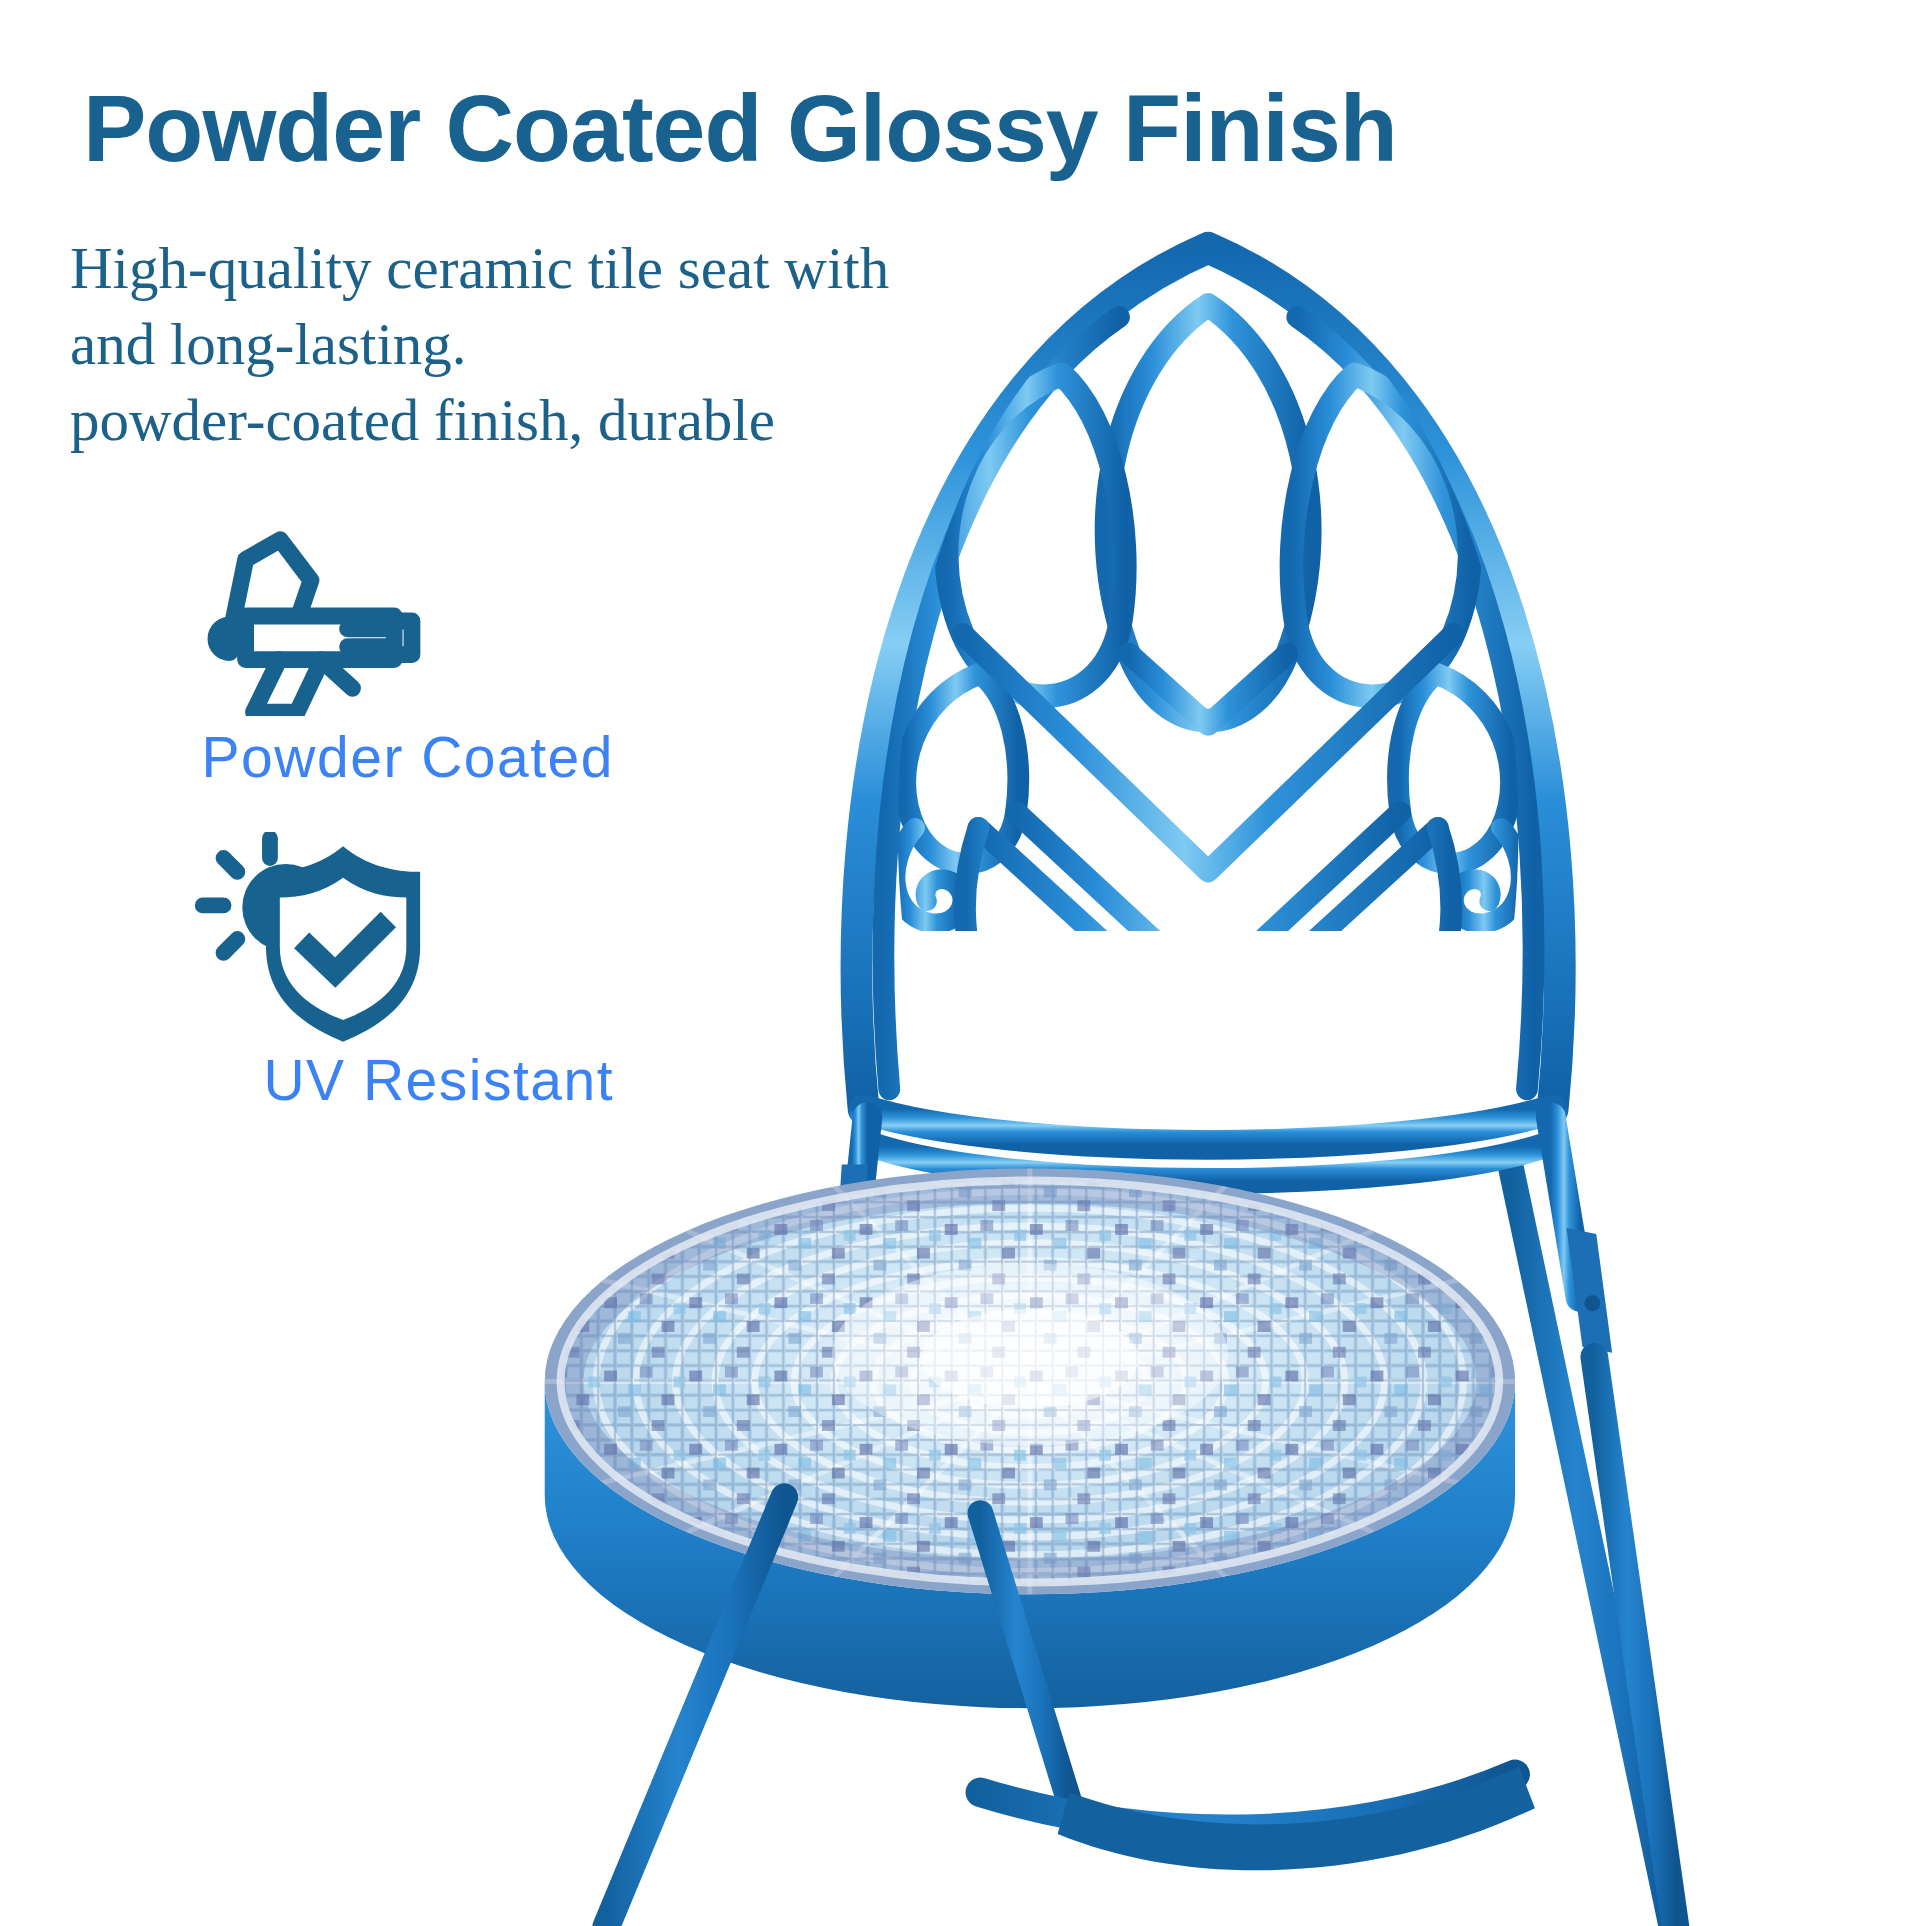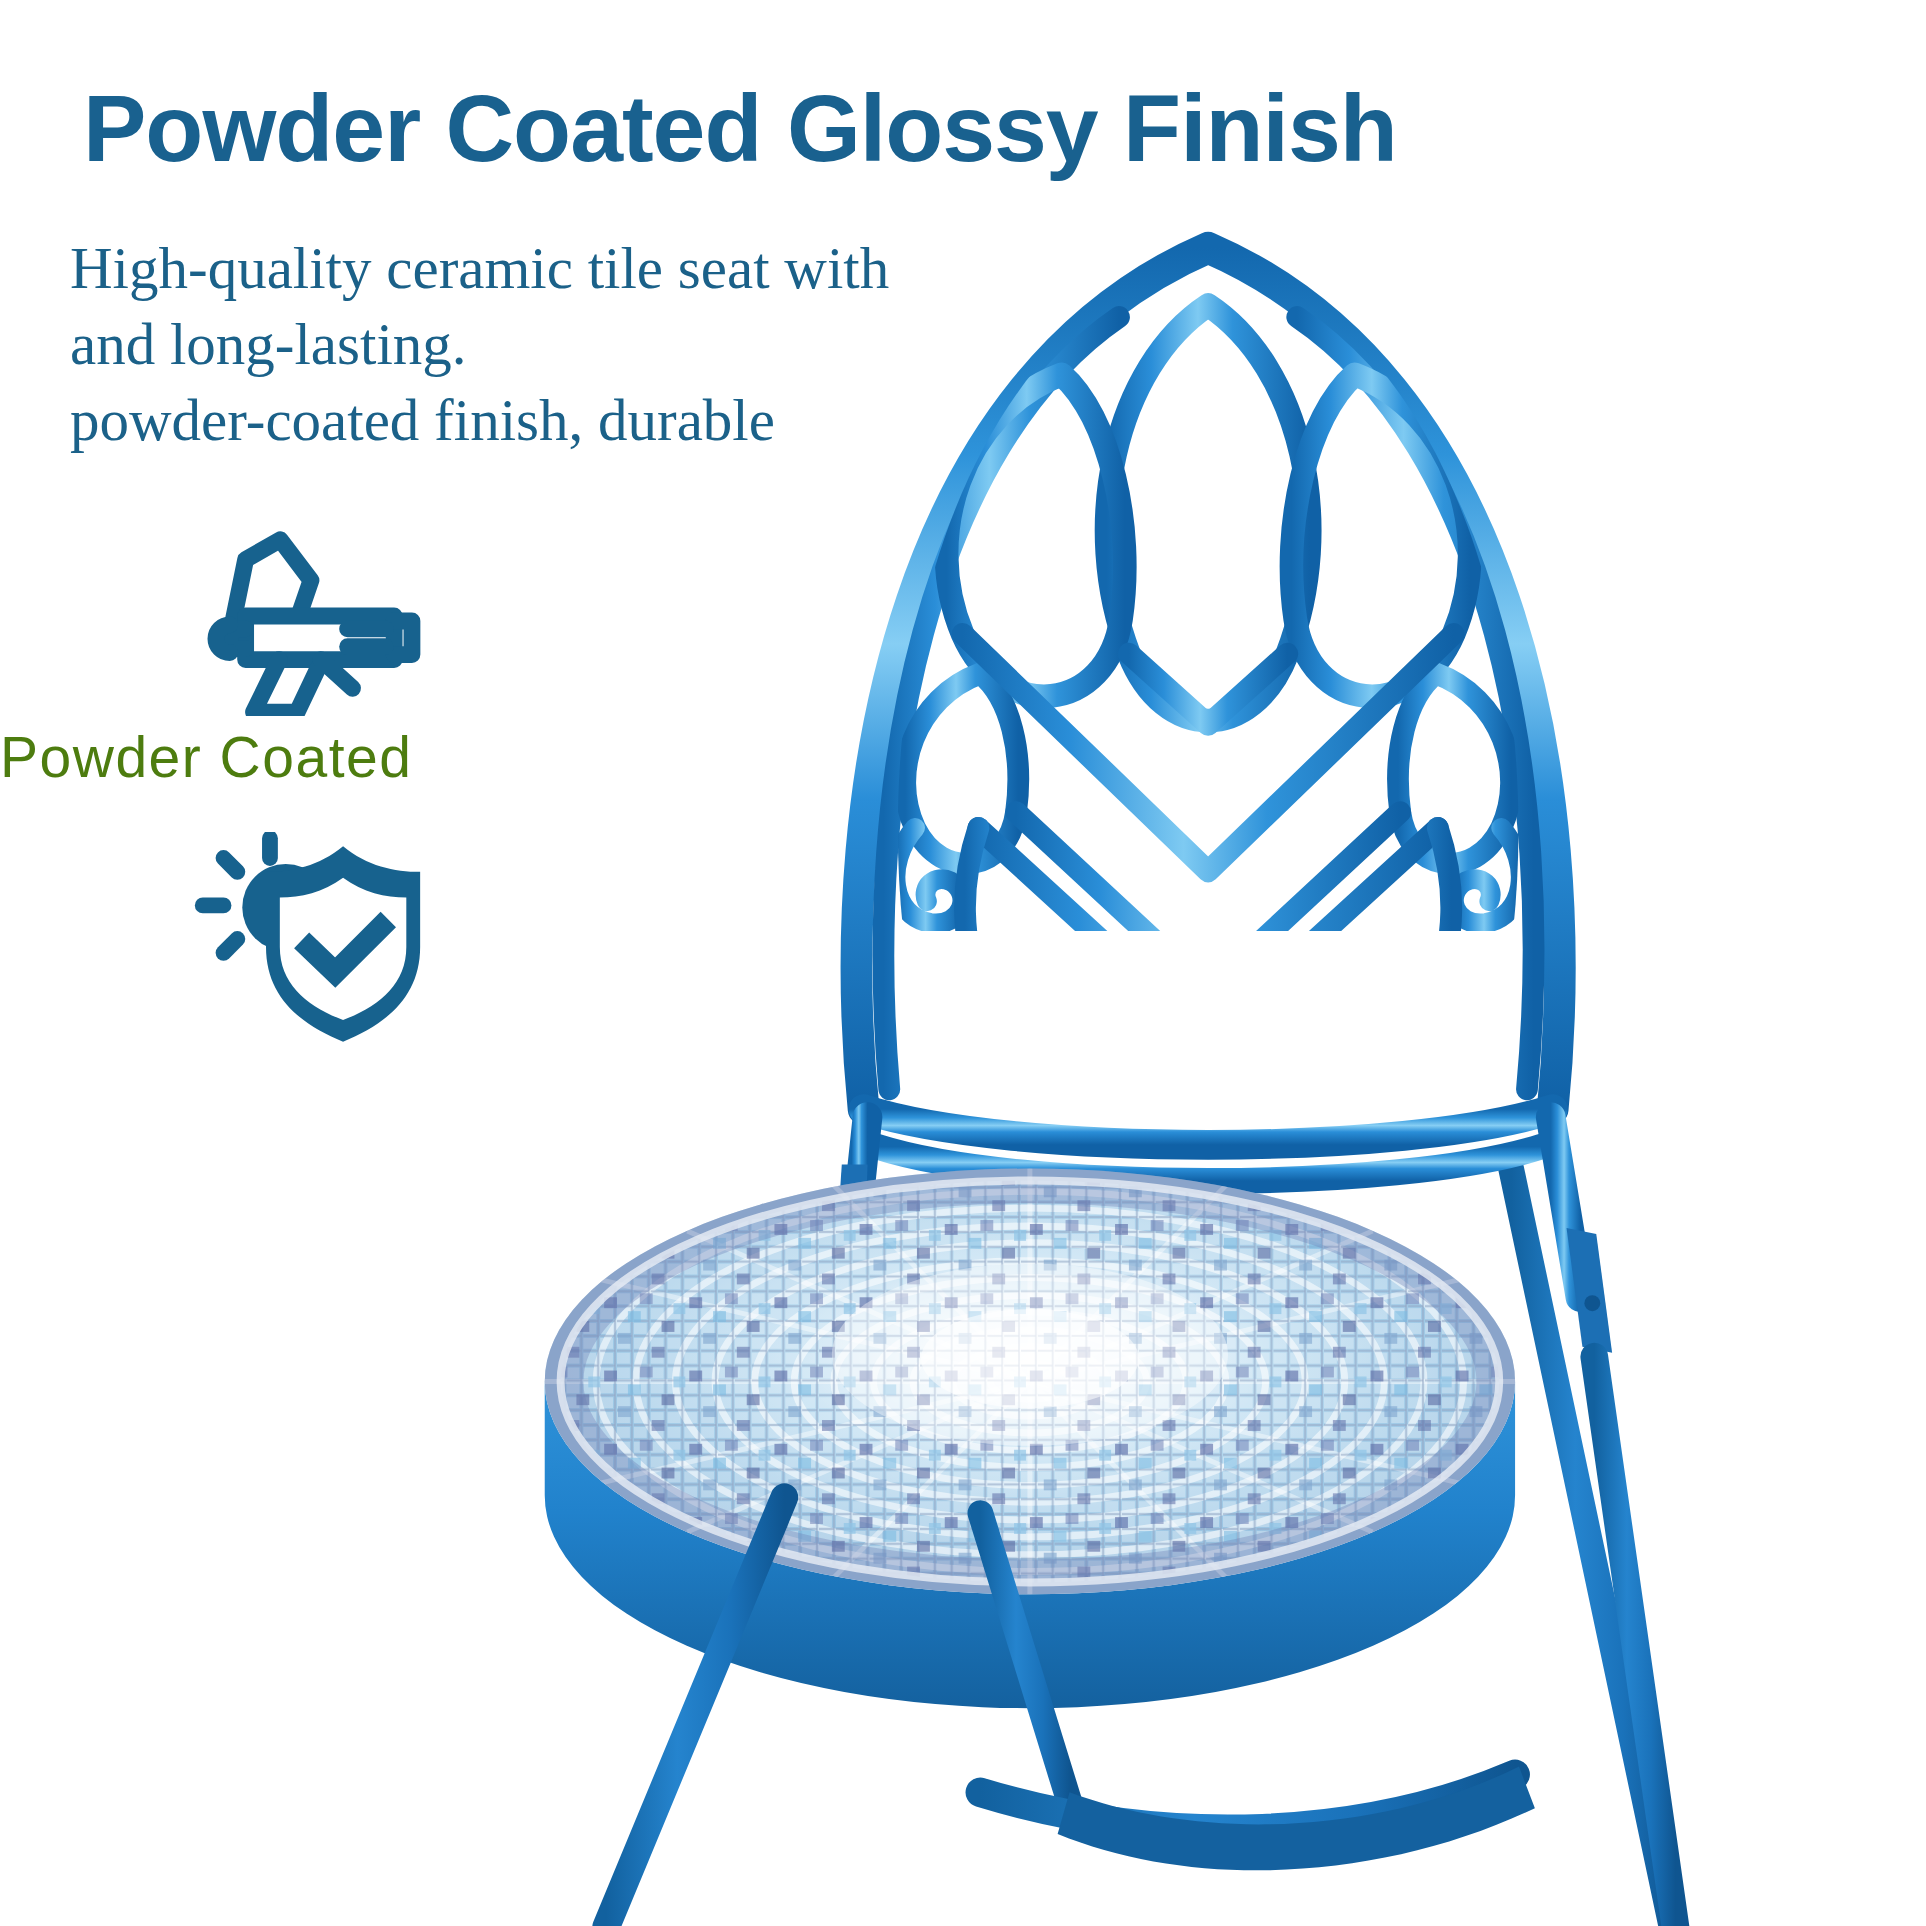--- a/index.html
+++ b/index.html
@@ -67,27 +67,27 @@
     display: flex;
     align-items: center;
     justify-content: center;
   }
   .feature-icon svg { display: block; }
   .feature-label {
     position: absolute;
     left: 0;
     right: 0;
     top: 210px;
-    text-align: left;
+    text-align: right;
     font-family: "Liberation Sans", sans-serif;
     font-weight: normal;
     font-size: 57px;
     line-height: 65px;
     letter-spacing: 1.5px;
-    color: #4d7c0f;
+    color: #3b82f6;
     white-space: nowrap;
   }
 
   
   #product {
     position: absolute;
     left: 515px;
     top: 119px;
     width: 1412px;
     height: 1808px;
@@ -148,20 +148,21 @@
           <circle cx="104" cy="76" r="44" fill="#17628e"></circle>
 
           <path d="M162 14 C186 34 214 40 240 40 L240 116 C240 166 206 194 162 212
                    C118 194 84 166 84 116 L84 40 C110 40 138 34 162 14 Z" fill="#17628e"></path>
           <path d="M162 46 C182 61 205 66 226 66 L226 116 C226 154 198 176 162 190
                    C126 176 98 154 98 116 L98 66 C119 66 142 61 162 46 Z" fill="#ffffff"></path>
 
           <path d="M128 117 L154 142 L200 96" stroke="#17628e" stroke-width="22" stroke-linecap="square" stroke-linejoin="miter"></path>
         </svg>
       </div>
+      <div class="feature-label">UV Resistant</div>
     </div>
 
   </div>
 
   <div id="product">
     <svg width="1412" height="1808" viewBox="0 0 1426 1826">
       <defs>
 
         <linearGradient id="tubeV" x1="0" y1="0" x2="1" y2="0">
           <stop offset="0%" stop-color="#1368ae"></stop>

